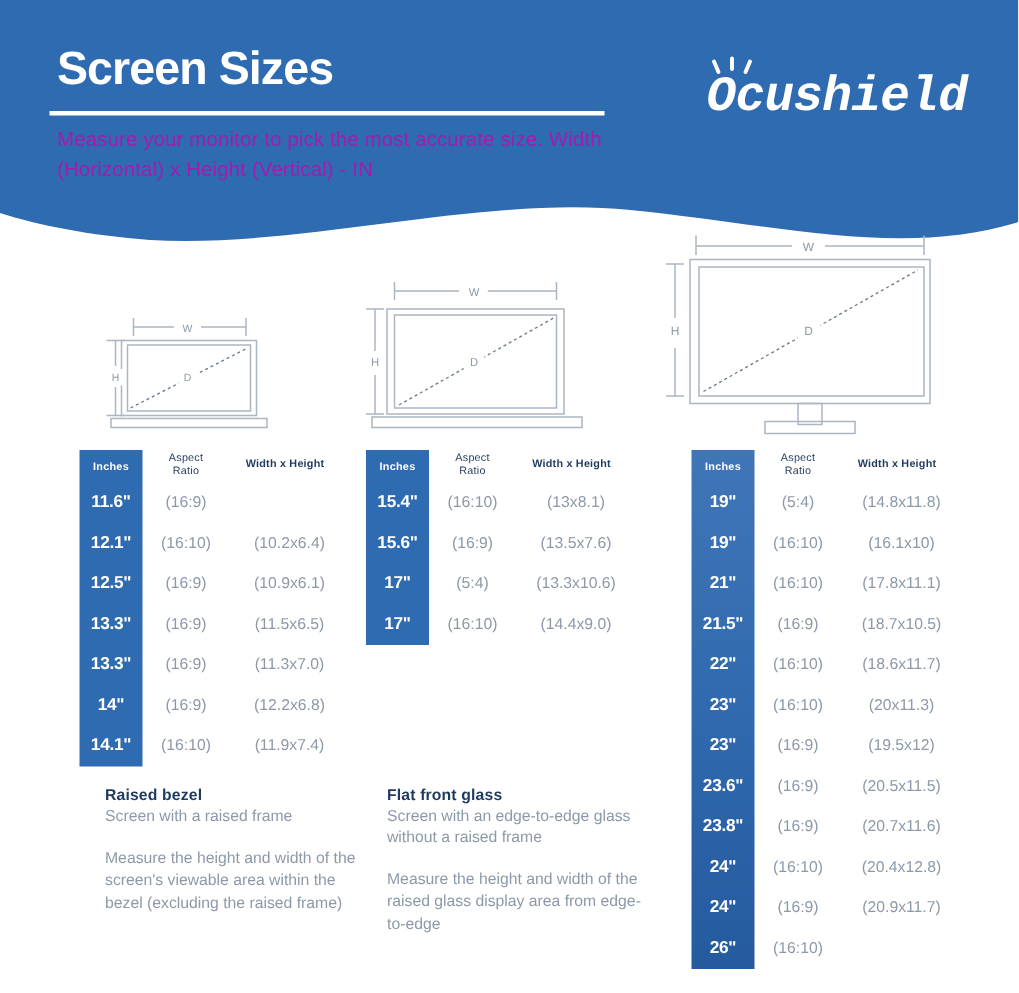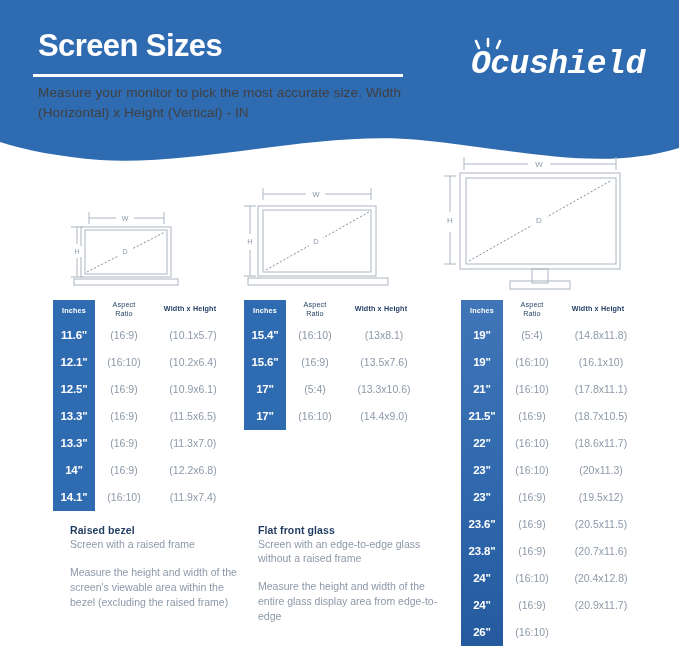--- a/index.html
+++ b/index.html
@@ -51,21 +51,21 @@
     width: 370px;
     height: 3px;
     background: #ffffff;
   }
   #page-subtitle {
     position: absolute;
     left: 38px;
     top: 83px;
     width: 380px;
     font-size: 13.6px;
-    color: #404040;
+    color: #a21caf;
     line-height: 1.45;
     letter-spacing: 0.1px;
   }
   #brand-logo {
     position: absolute;
     left: 471px;
     top: 36px;
     width: 180px;
     height: 62px;
   }
@@ -321,21 +321,20 @@
       <div class="th-ratio">
         <div>Aspect</div>
         <div>Ratio</div>
       </div>
       <div class="th-wh">Width x Height</div>
     </div>
     <div class="rows">
       <div class="row">
         <div class="cell-in">11.6"</div>
         <div class="cell-ratio">(16:9)</div>
-        <div class="cell-wh">(10.1x5.7)</div>
       </div>
       <div class="row">
         <div class="cell-in">12.1"</div>
         <div class="cell-ratio">(16:10)</div>
         <div class="cell-wh">(10.2x6.4)</div>
       </div>
       <div class="row">
         <div class="cell-in">12.5"</div>
         <div class="cell-ratio">(16:9)</div>
         <div class="cell-wh">(10.9x6.1)</div>
@@ -477,16 +476,16 @@
 
   <div class="note" style="left:56px; top:524px;">
     <div class="note-title">Raised bezel</div>
     <div class="note-sub">Screen with a raised frame</div>
     <div class="note-body">Measure the height and width of the screen's viewable area within the bezel (excluding the raised frame)</div>
   </div>
 
   <div class="note" style="left:244px; top:524px; width:180px;">
     <div class="note-title">Flat front glass</div>
     <div class="note-sub">Screen with an edge-to-edge glass without a raised frame</div>
-    <div class="note-body">Measure the height and width of the entire glass display area from edge-to-edge</div>
+    <div class="note-body">Measure the height and width of the raised glass display area from edge-to-edge</div>
   </div>
 
 </div>
 
 </body></html>

